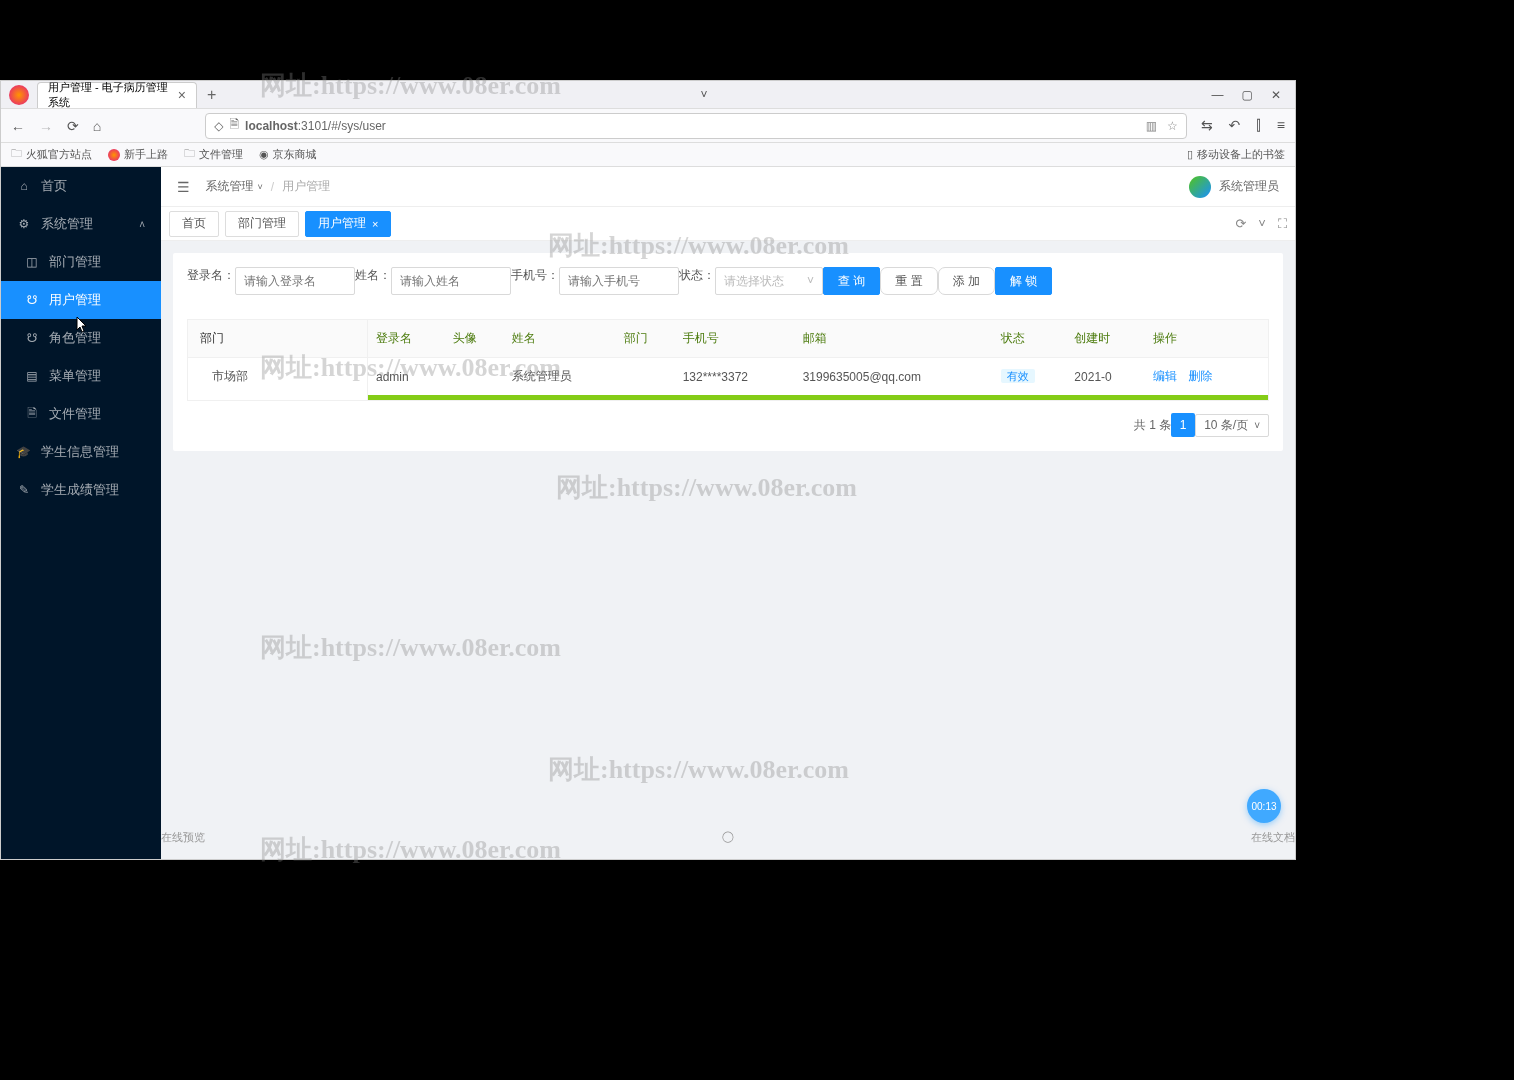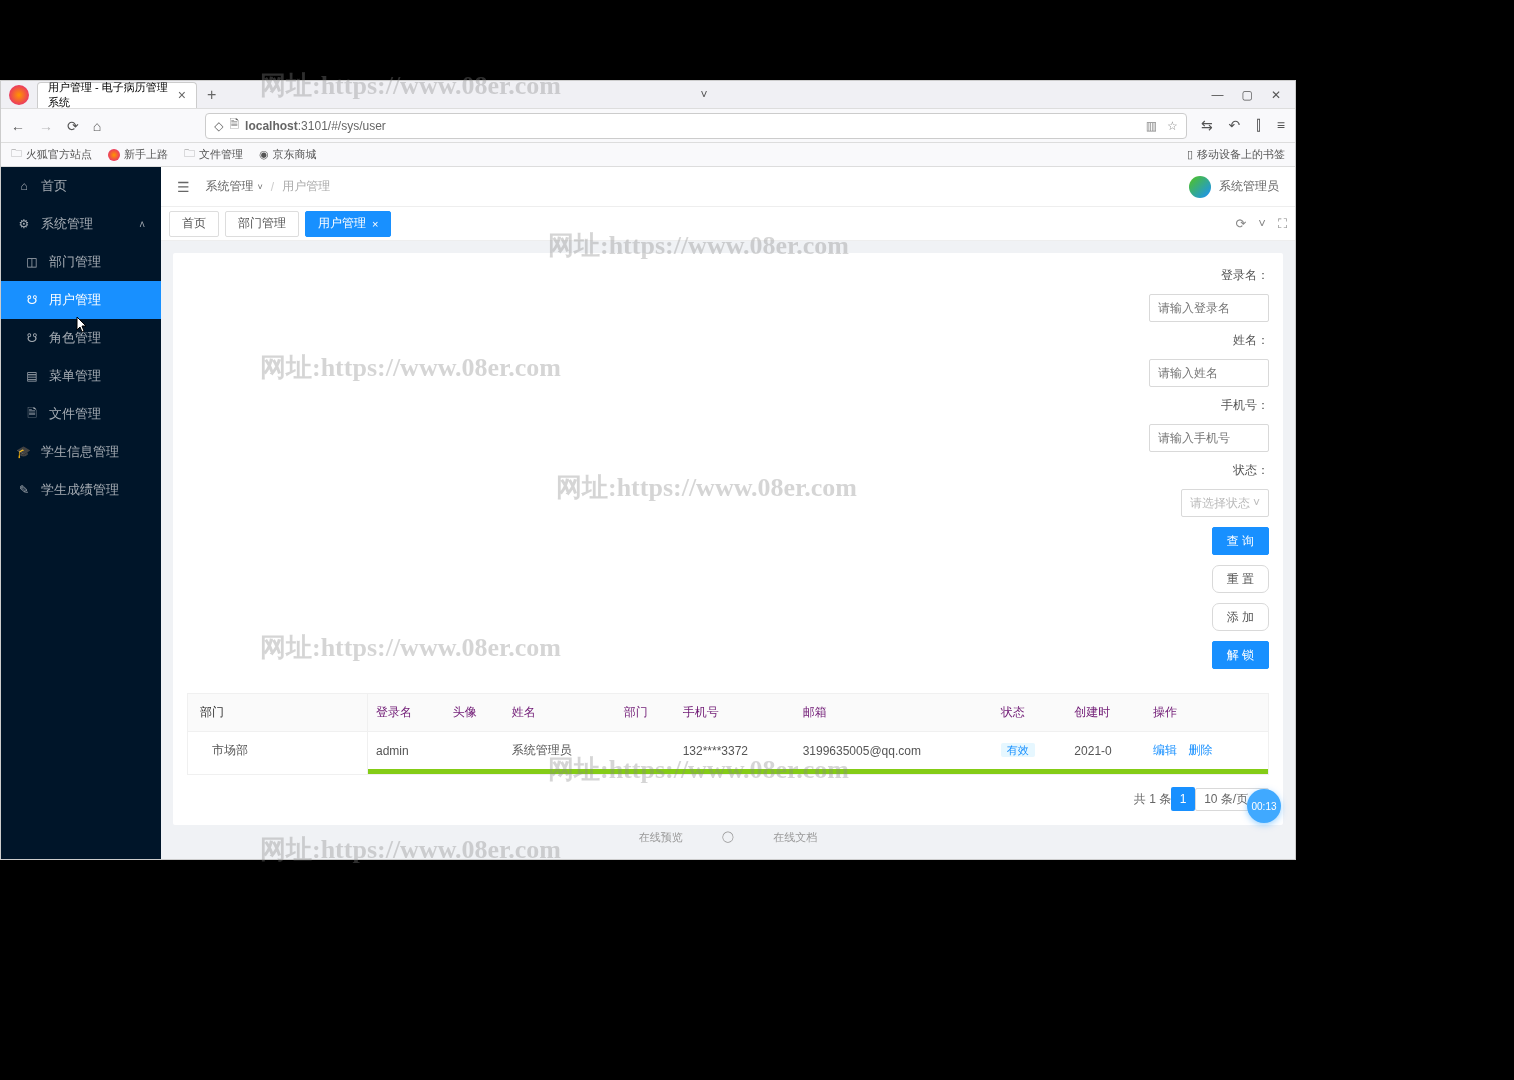--- a/index.html
+++ b/index.html
@@ -51,45 +51,45 @@
 .avatar { width: 22px; height: 22px; border-radius: 50%; background: linear-gradient(135deg, #52c41a, #1890ff); }
 
 .tabs-row { height: 34px; background: #fff; display: flex; align-items: center; padding: 0 8px; gap: 6px; border-bottom: 1px solid #eee; }
 .page-tab { height: 26px; padding: 0 12px; border: 1px solid #ddd; border-radius: 2px; font-size: 12px; display: flex; align-items: center; gap: 6px; cursor: pointer; color: #555; background: #fff; }
 .page-tab.active { background: #1890ff; color: #fff; border-color: #1890ff; }
 .tab-x { font-size: 11px; }
 .tabs-actions { margin-left: auto; display: flex; gap: 12px; color: #888; font-size: 13px; }
 
 .content { padding: 12px; flex: 1; overflow: auto; }
 .panel { background: #fff; padding: 14px; border-radius: 2px; }
-.search-row { display: flex; align-items: flex-end; gap: 10px; font-size: 12px; color: #555; flex-wrap: wrap; flex-direction: column; }
+.search-row { display: flex; align-items: flex-start; font-size: 12px; color: #555; flex-wrap: wrap; }
 .search-row label { white-space: nowrap; }
 .search-row input, .search-row .select { height: 28px; border: 1px solid #d9d9d9; border-radius: 2px; padding: 0 8px; font-size: 12px; width: 120px; }
-.search-row .select { display: flex; align-items: center; justify-content: space-between; width: 88px; color: #bbb; cursor: pointer; }
+.search-row .select { display: flex; align-items: center; justify-content: space-between; width: 108px; color: #bbb; cursor: pointer; }
 .btn { height: 28px; padding: 0 14px; border-radius: 2px; font-size: 12px; cursor: pointer; border: 1px solid #d9d9d9; background: #fff; display: inline-flex; align-items: center; }
 .btn.primary { background: #1890ff; color: #fff; border-color: #1890ff; }
 .btn.plain { color: #555; border-radius: 7px; }
 
 .table-area { display: flex; margin-top: 24px; border: 1px solid #f0f0f0; }
 .tree-col { width: 180px; border-right: 1px solid #f0f0f0; }
 .tree-head { height: 38px; display: flex; align-items: center; padding: 0 12px; font-size: 12px; background: #fafafa; border-bottom: 1px solid #f0f0f0; color: #333; }
 .tree-node { padding: 10px 24px; font-size: 12px; color: #555; cursor: pointer; }
 .grid { flex: 1; overflow-x: auto; }
 .grid table { width: 100%; border-collapse: collapse; font-size: 12px; min-width: 880px; }
-.grid th { background: #fafafa; text-align: left; padding: 10px 8px; border-bottom: 1px solid #f0f0f0; color: #701a75; font-weight: normal; }
+.grid th { background: #fafafa; text-align: left; padding: 10px 8px; border-bottom: 1px solid #f0f0f0; color: #4d7c0f; font-weight: normal; }
 .grid td { padding: 10px 8px; border-bottom: 5px solid #84cc16; color: #555; }
 .tag-valid { background: #e6f7ff; color: #1890ff; padding: 1px 6px; border-radius: 2px; font-size: 11px; }
 .link-btn { color: #1890ff; cursor: pointer; margin-right: 8px; }
 
 .pagination { display: flex; justify-content: flex-end; align-items: center; gap: 0; margin-top: 12px; font-size: 12px; color: #666; }
 .page-num { width: 24px; height: 24px; background: #1890ff; color: #fff; display: flex; align-items: center; justify-content: center; border-radius: 2px; cursor: pointer; }
 .page-size { border: 1px solid #d9d9d9; padding: 2px 8px; border-radius: 2px; cursor: pointer; display: flex; align-items: center; gap: 6px; }
 
 .footer { position: absolute; bottom: 8px; left: 0; right: 0; text-align: center; font-size: 11px; color: #999; }
-.footer-links { display: flex; justify-content: center; gap: 39px; margin-bottom: 6px; }
+.footer-links { display: flex; justify-content: space-between; gap: 15px; margin-bottom: 6px; }
 
 .timer-badge { position: absolute; right: 14px; bottom: 36px; width: 34px; height: 34px; border-radius: 50%; background: #40a9ff; color: #fff; font-size: 10px; display: flex; align-items: center; justify-content: center; box-shadow: 0 2px 6px rgba(64,169,255,.5); }
 
 .watermark { position: absolute; color: #888; font-size: 26px; font-weight: bold; opacity: 0.35; pointer-events: none; white-space: nowrap; font-family: "SimSun", serif; }
 .cursor-img { position: absolute; top: 316px; left: 76px; width: 14px; height: 18px; pointer-events: none; }
 .cursor-img svg { width: 100%; height: 100%; }
 </style>
 </head>
 <body>
 

